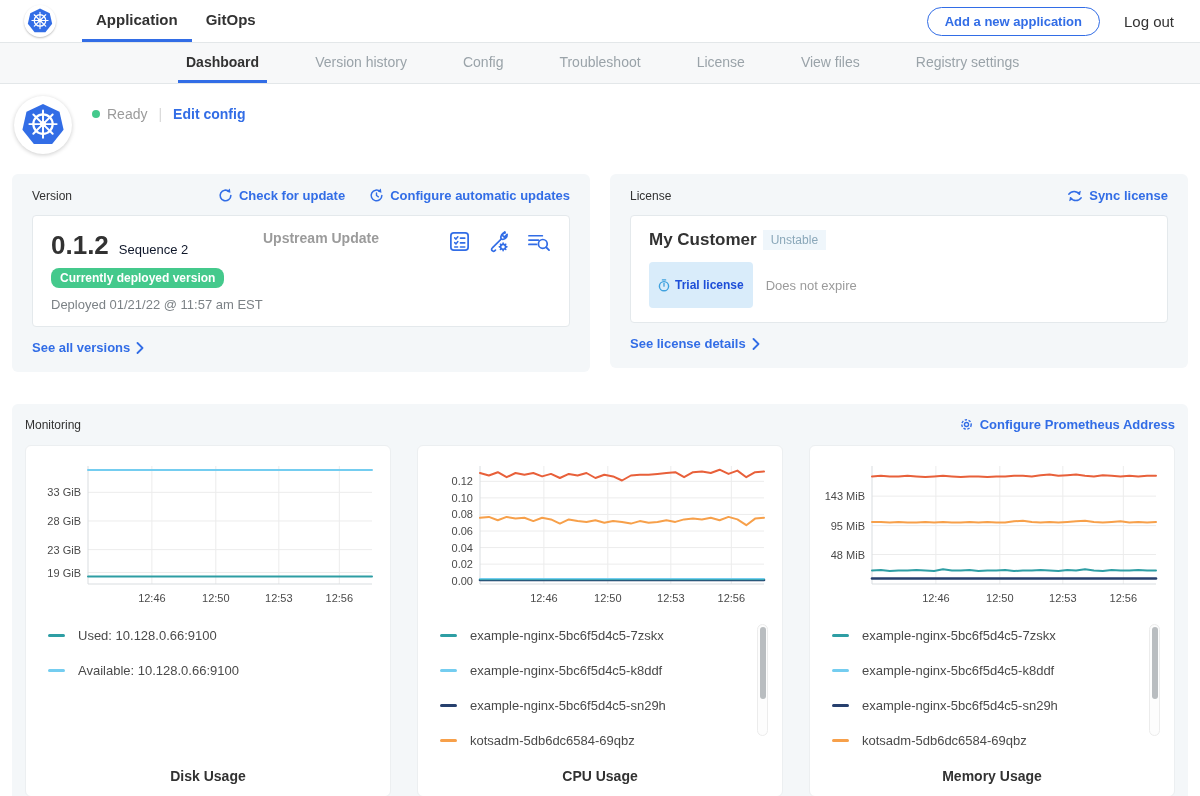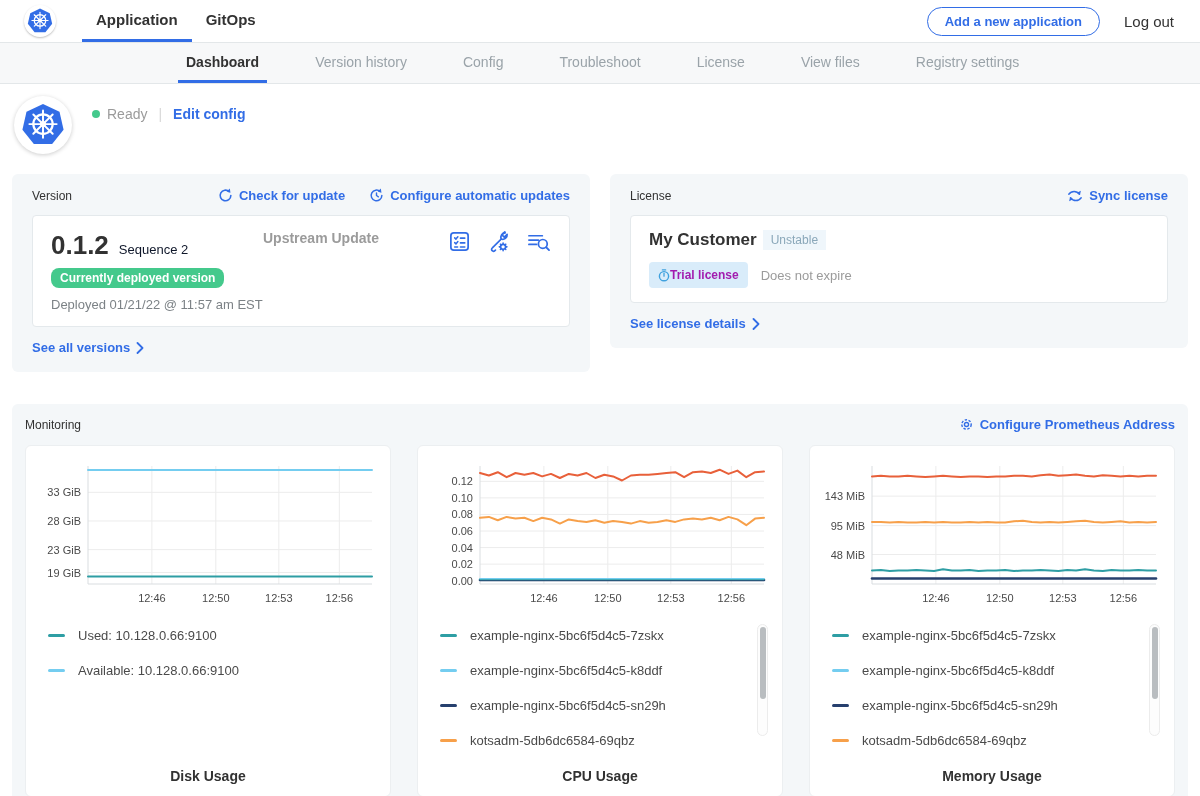--- a/index.html
+++ b/index.html
@@ -47,22 +47,22 @@
   .deployed-badge{display:inline-block;margin-top:7px;background:#44c98c;color:#fff;font-size:12px;
                   font-weight:bold;padding:3px 9px;border-radius:8px}
   .v-deployed{margin-top:9px;font-size:13px;color:#7c8286}
   .v-source{flex:1;font-size:14px;font-weight:bold;color:#9b9b9b}
   .v-icons{display:flex;gap:16px;align-items:center}
   .see-link{margin-top:13px}
   .lic-row1{display:flex;align-items:center;gap:6px}
   .customer{font-size:17px;font-weight:bold}
   .chan-badge{background:#eff6fb;color:#8aa7b9;font-size:12px;padding:3px 8px;border-radius:0}
   .lic-row2{margin-top:12px;display:flex;align-items:center;gap:13px}
-  .trial-badge{background:#d9ecfa;color:#a21caf;font-weight:bold;font-size:12px;padding:6px 9px;
-               border-radius:4px;display:inline-flex;align-items:center;}
+  .trial-badge{background:#d9ecfa;color:#1d4ed8;font-weight:bold;font-size:12px;padding:16px 9px;
+               border-radius:4px;display:inline-flex;align-items:center;gap:5px}
   .expiry{font-size:13px;color:#9b9b9b}
   
   .monitoring{margin:32px 12px 0;background:#f4f7f9;border-radius:6px;padding:13px 13px 16px}
   .mon-header{display:flex;align-items:center}
   .charts-row{display:flex;gap:26px;margin-top:13px}
   .chart-card{flex:1;background:#fff;border:1px solid #eceff1;border-radius:6px;
               padding:12px 10px 12px;display:flex;flex-direction:column;min-height:343px}
   .legend{position:relative;margin:4px 0 0 12px;padding-right:28px}
   .legend-item{display:flex;align-items:center;gap:13px;padding:10px 0;font-size:13px;color:#4a4a4a}
   .swatch{width:17px;height:3px;border-radius:2px;flex:none}

